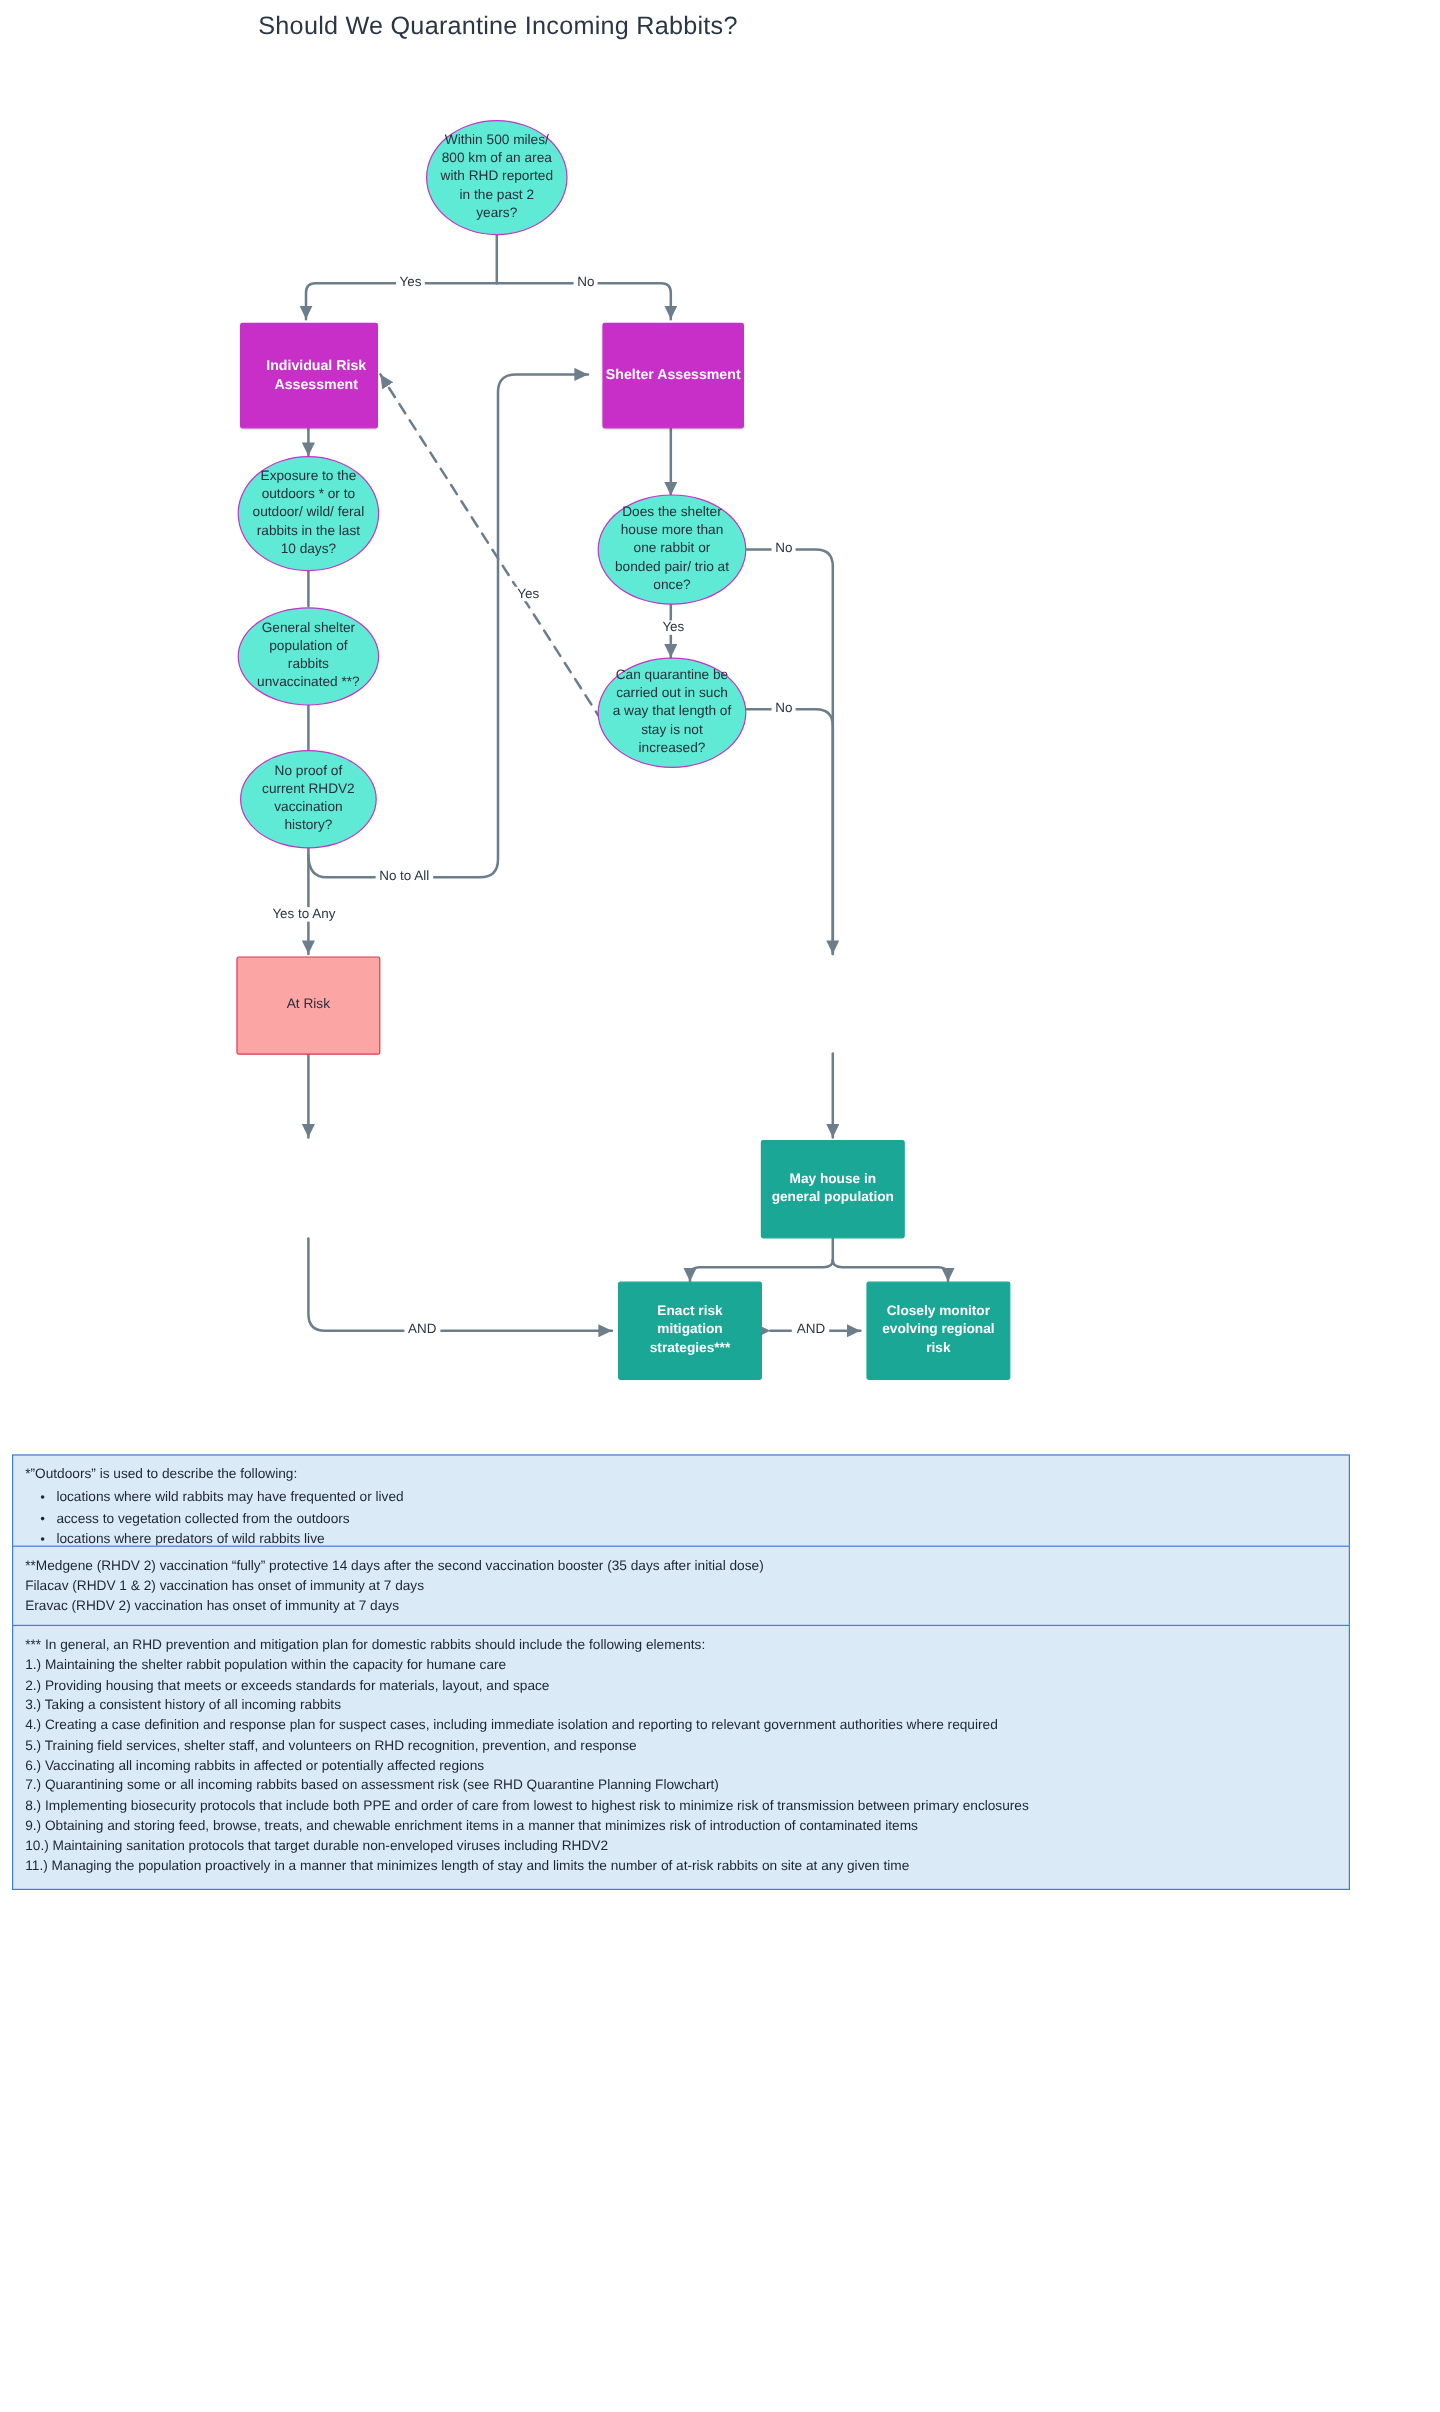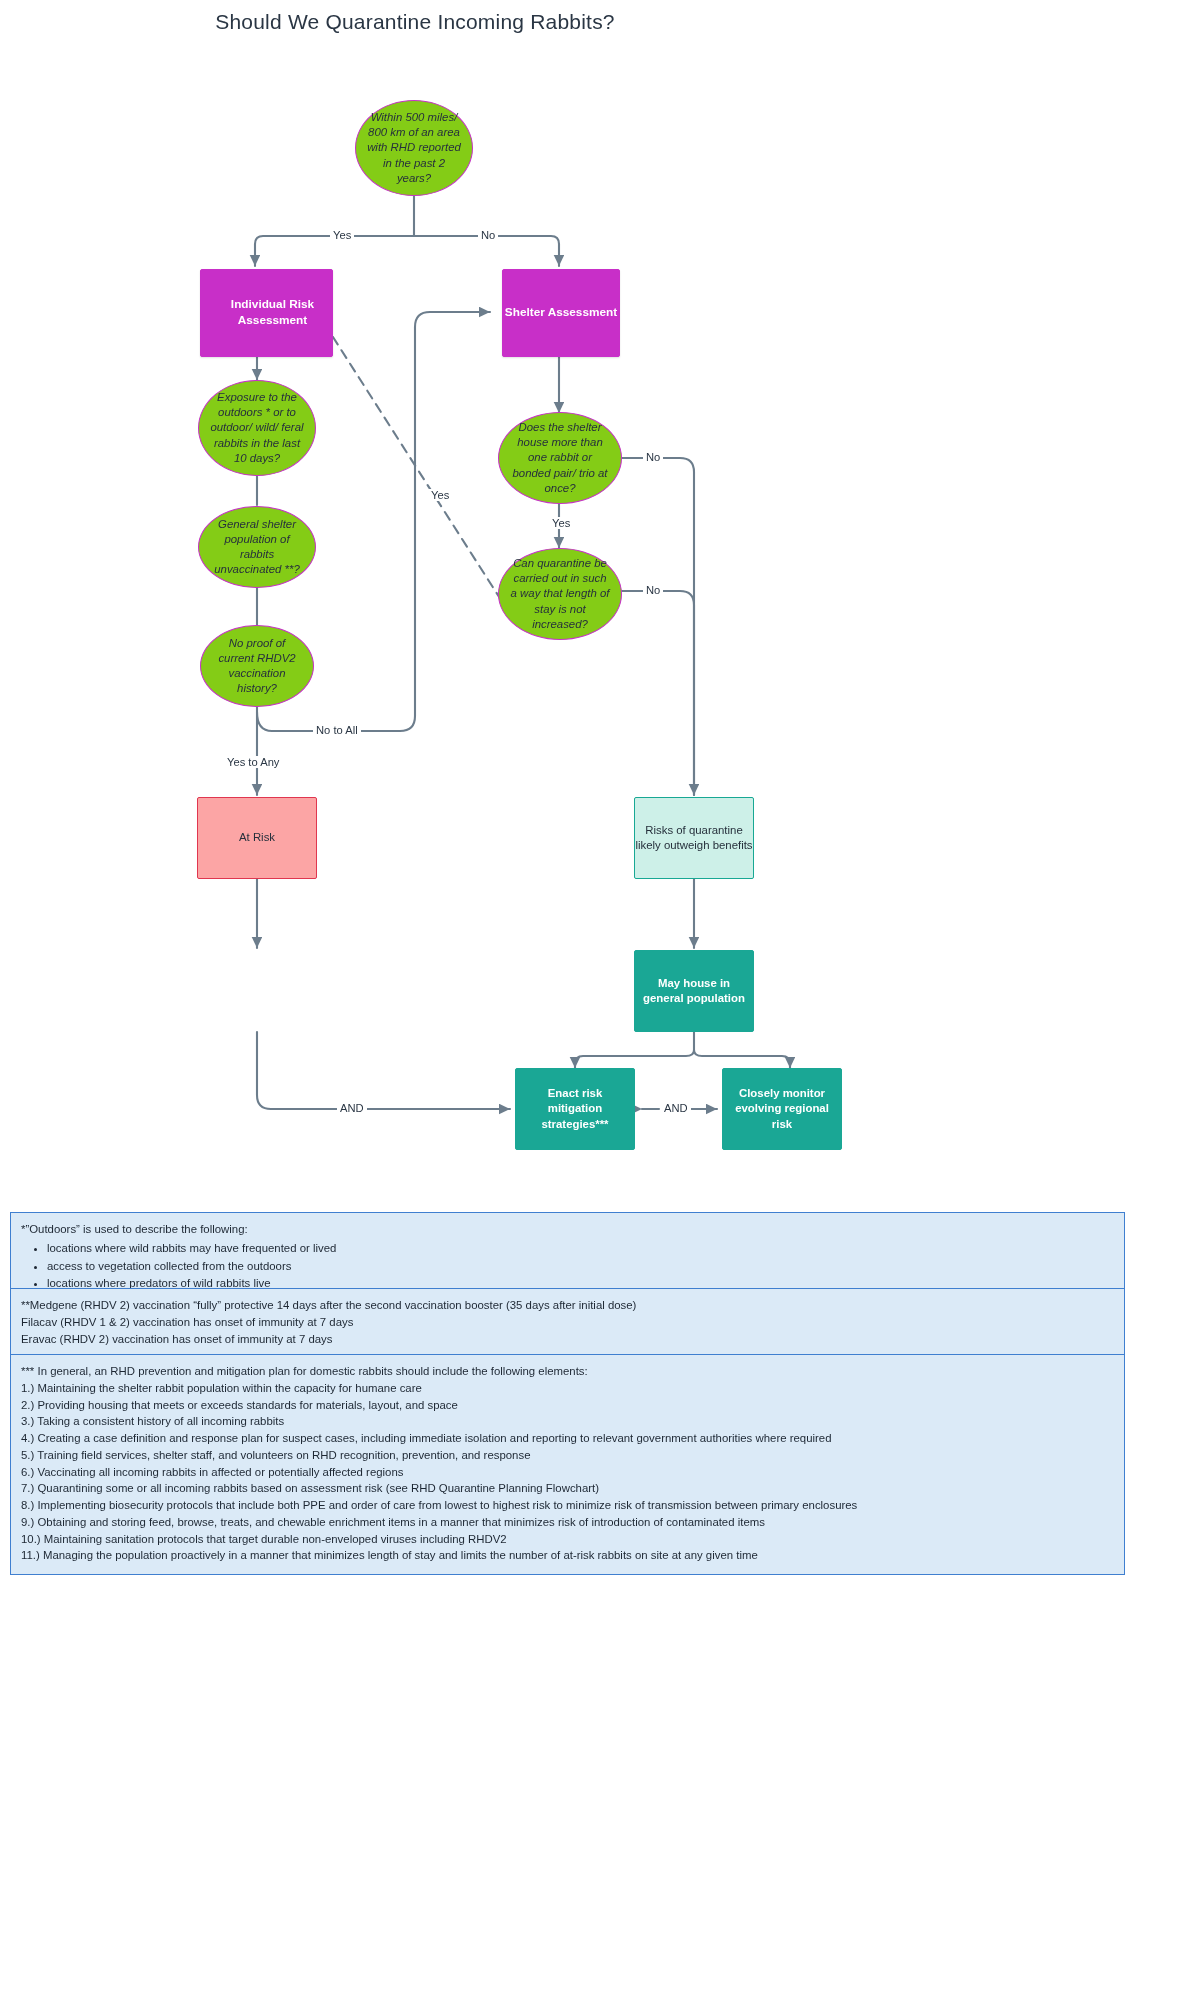--- a/index.html
+++ b/index.html
@@ -33,26 +33,25 @@
   .node {
     position: absolute;
     display: flex;
     align-items: center;
     justify-content: center;
     text-align: center;
     line-height: 1.32;
     color: #26303c;
   }
   .ellipse {
-    background: #84cc16;
+    background: #5eead4;
     border: 1.6px solid #c633c6;
     border-radius: 50%;
     font-size: 11.4px;
     padding: 6px 10px;
-    font-style: italic;
   }
   .box-magenta {
     background: #c82fc8;
     border: 1.5px solid #c82fc8;
     color: #ffffff;
     font-size: 11.8px;
     font-weight: bold;
     border-radius: 2px;
     box-shadow: 0 1px 2px rgba(0,0,0,.12);
   }
@@ -170,21 +169,21 @@
 
       <path d="M642,1109 L659,1109" marker-start="url(#arrowrev)"></path>
       <path d="M690,1109 L717,1109" marker-end="url(#arrow)"></path>
     </g>
   </svg>
 
   <div class="node ellipse" style="left:355px; top:100px; width:118px; height:96px;">
     <span>Within 500 miles/ 800 km of an area with RHD reported in the past 2 years?</span>
   </div>
 
-  <div class="node box-magenta" style="left:200px; top:269px; width:133px; height:88px;padding-left:12px;">
+  <div class="node box-magenta" style="left:200px; top:269px; width:115px; height:88px;padding-left:12px;">
     <span>Individual Risk Assessment</span>
   </div>
 
   <div class="node box-magenta" style="left:502px; top:269px; width:118px; height:88px;text-align:right;">
     <span>Shelter Assessment</span>
   </div>
 
   <div class="node ellipse" style="left:198px; top:380px; width:118px; height:96px;">
     <span>Exposure to the outdoors * or to outdoor/ wild/ feral rabbits in the last 10 days?</span>
   </div>
@@ -203,23 +202,20 @@
 
   <div class="node ellipse" style="left:498px; top:548px; width:124px; height:92px;">
     <span>Can quarantine be carried out in such a way that length of stay is not increased?</span>
   </div>
 
   <div class="node box-pink" style="left:197px; top:797px; width:120px; height:82px;">
     <span>At Risk</span>
   </div>
 
 
-  <div class="node box-mint" style="left:634px; top:797px; width:120px; height:82px;">
-    <span>Risks of quarantine likely outweigh benefits</span>
-  </div>
 
   <div class="node box-teal" style="left:634px; top:950px; width:120px; height:82px;">
     <span>May house in general population</span>
   </div>
 
   <div class="node box-teal" style="left:515px; top:1068px; width:120px; height:82px;">
     <span>Enact risk mitigation strategies***</span>
   </div>
 
   <div class="node box-teal" style="left:722px; top:1068px; width:120px; height:82px;">

